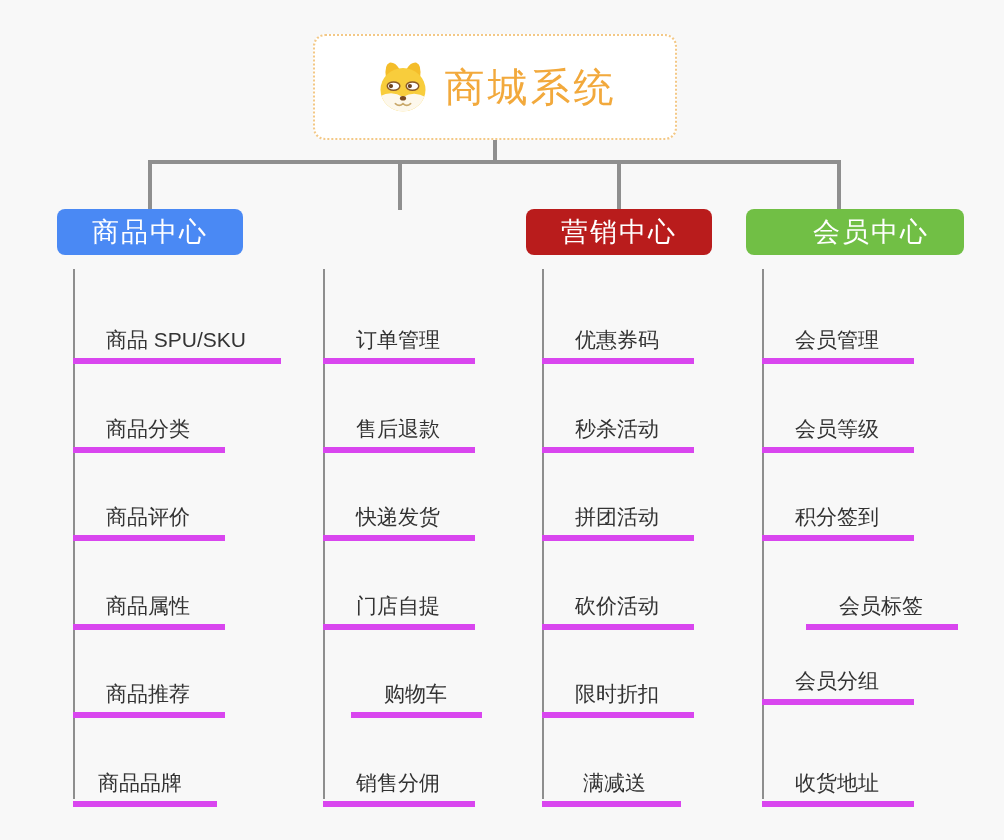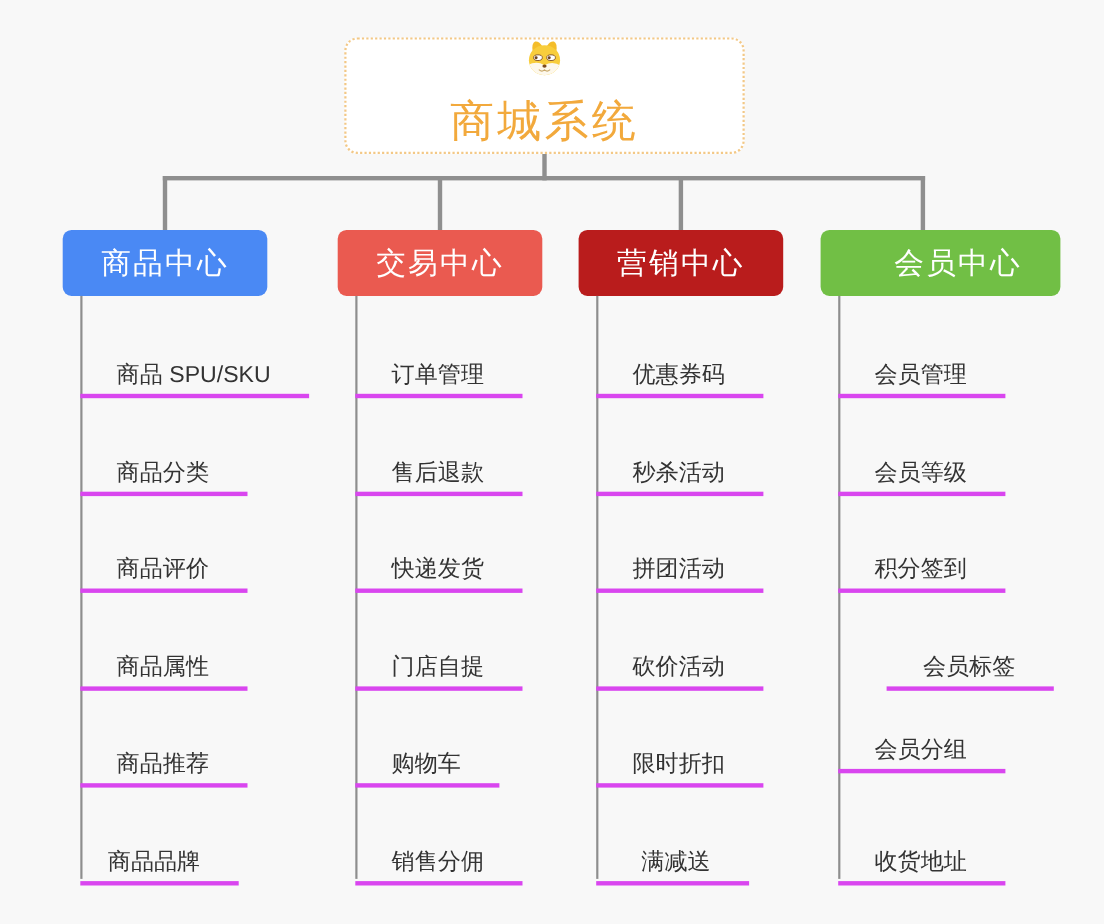--- a/index.html
+++ b/index.html
@@ -16,59 +16,58 @@
   
   .root-node{
     position:absolute;left:313px;top:34px;
     width:364px;height:106px;
     box-sizing:border-box;
     background:#ffffff;
     border:2px dotted #f3c886;
     border-radius:12px;
     display:flex;align-items:center;justify-content:center;
     gap:13px;
-    flex-direction:column;
   }
   .root-title{
     font-size:40px;
     letter-spacing:3px;
     color:#f2a93c;
     white-space:nowrap;
   }
   
   .conn{position:absolute;background:#8f8f8f;}
   .conn.v{width:4px;}
   .conn.h{height:4px;}
   
   .branch{
     position:absolute;top:209px;
     width:260px;height:610px;
   }
   .hdr{
     position:absolute;left:0;top:0;
-    width:186px;height:60px;
+    width:186px;height:46px;
     border-radius:8px;
     display:flex;align-items:center;justify-content:center;
     color:#ffffff;
     font-size:27px;
     letter-spacing:2px;
     white-space:nowrap;
   }
   .vline{
     position:absolute;
     left:16px;top:60px;
     width:2px;height:530px;
     background:#8e8e8e;
   }
   .item{
     position:absolute;
     left:16px;
     height:36px;
     box-sizing:content-box;
-    border-bottom:4px solid #d946ef;
+    border-bottom:6px solid #d946ef;
     padding:0 35px 4px 33px;
     display:flex;align-items:flex-end;
     font-size:21px;
     color:#333333;
     white-space:nowrap;
   }
 </style>
 </head>
 <body>
 
@@ -109,27 +108,26 @@
     <div class="vline"></div>
   <div class="item" style="top: 109px;">商品 SPU/SKU</div>
       <div class="item" style="top: 198px;">商品分类</div>
       <div class="item" style="top: 286px;">商品评价</div>
       <div class="item" style="top: 375px;">商品属性</div>
       <div class="item" style="top: 463px;">商品推荐</div>
       <div class="item" style="top: 552px; padding-left: 25px;">商品品牌</div>
     </div>
 
   <div class="branch" style="left: 307px;">
-    <div class="hdr" style="background: rgb(234, 90, 80);">交易中心</div>
     <div class="vline"></div>
   <div class="item" style="top: 109px;">订单管理</div>
       <div class="item" style="top: 198px;">售后退款</div>
       <div class="item" style="top: 286px;">快递发货</div>
       <div class="item" style="top: 375px;">门店自提</div>
-      <div class="item" style="top: 463px;">购物车</div>
+      <div class="item" style="top: 463px; margin-left: 28px;">购物车</div>
       <div class="item" style="top: 552px;">销售分佣</div>
     </div>
 
   <div class="branch" style="left: 526px;">
     <div class="hdr" style="background: #b91c1c;">营销中心</div>
     <div class="vline"></div>
   <div class="item" style="top: 109px;">优惠券码</div>
       <div class="item" style="top: 198px;">秒杀活动</div>
       <div class="item" style="top: 286px;">拼团活动</div>
       <div class="item" style="top: 375px;">砍价活动</div>

